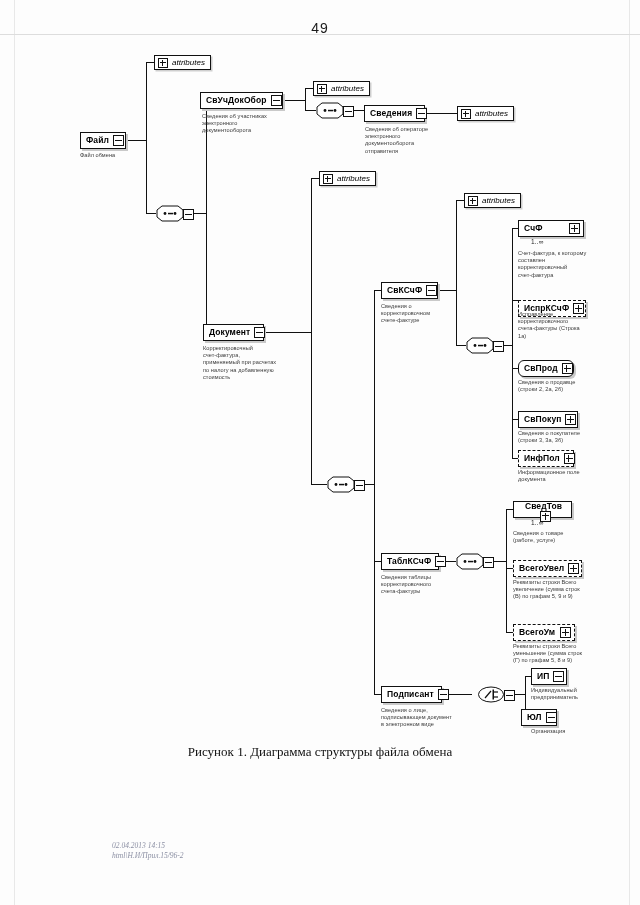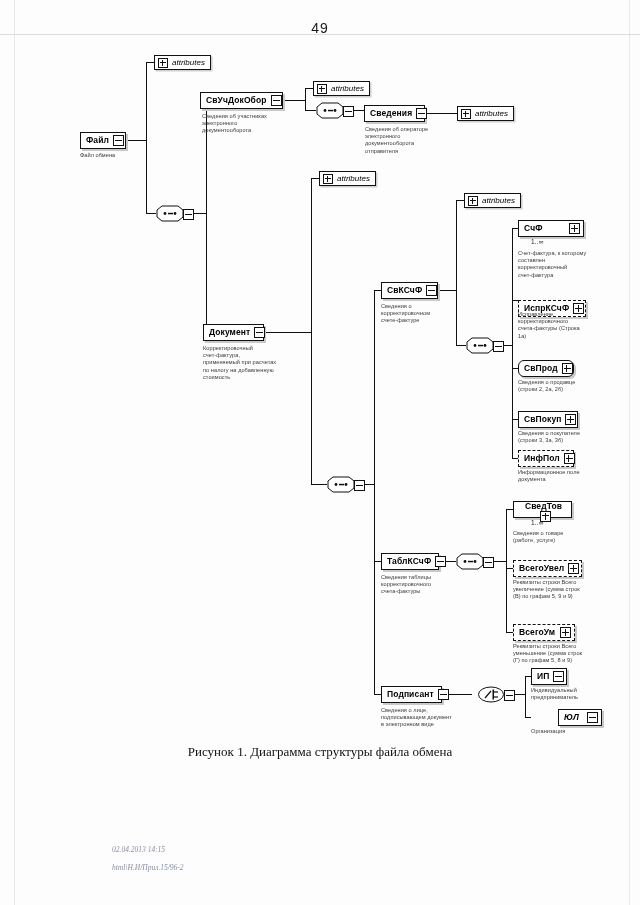--- a/index.html
+++ b/index.html
@@ -149,21 +149,21 @@
     font-size:13px;
     color:#111;
   }
   
   .footer{
     position:absolute;
     left:112px;top:841px;
     font-family:"Liberation Serif", serif;
     font-style:italic;
     font-size:7.5px;
-    line-height:18px;
+    line-height:10px;
     color:#8b8fa3;
     white-space:pre-line;
   }
 </style>
 </head>
 <body>
 
 <div id="page">
 
   <div class="scan-edge-left"></div>
@@ -445,21 +445,21 @@
       <span class="cbox"></span>
     </div>
 
     <div class="node" style="left:531px;top:668px;width:36px;">
       <span class="nlabel">ИП</span>
       <span class="boxglyph"></span>
     </div>
     <div class="desc" style="left:531px;top:687px;width:92px;">Индивидуальный
 предприниматель</div>
 
-    <div class="node" style="left:558px;top:709px;width:44px;font-style:italic;">
+    <div class="node" style="left:521px;top:709px;width:36px;">
       <span class="nlabel">ЮЛ</span>
       <span class="boxglyph"></span>
     </div>
     <div class="desc" style="left:531px;top:728px;width:92px;">Организация</div>
 
   </div>
 
   <div class="caption">Рисунок 1. Диаграмма структуры файла обмена</div>
 
   <div class="footer">02.04.2013 14:15

